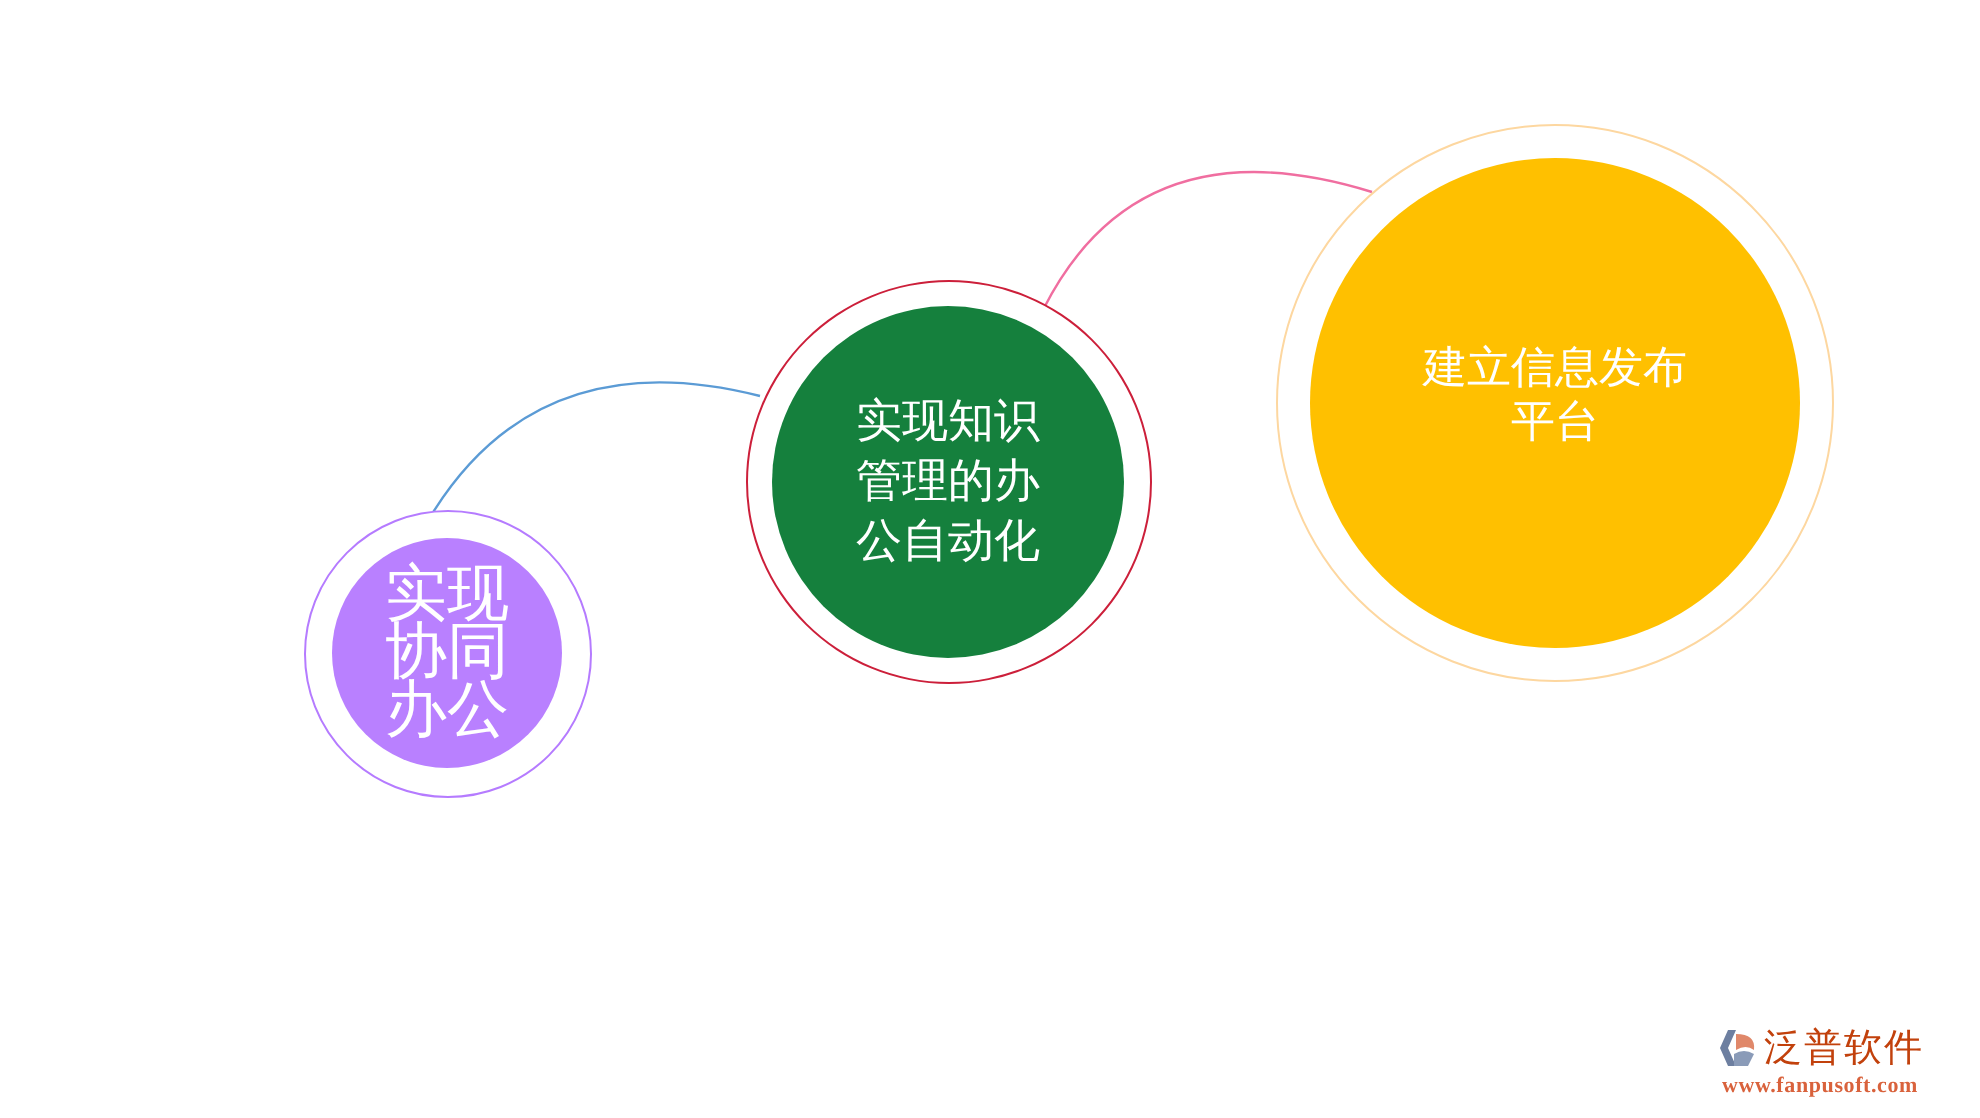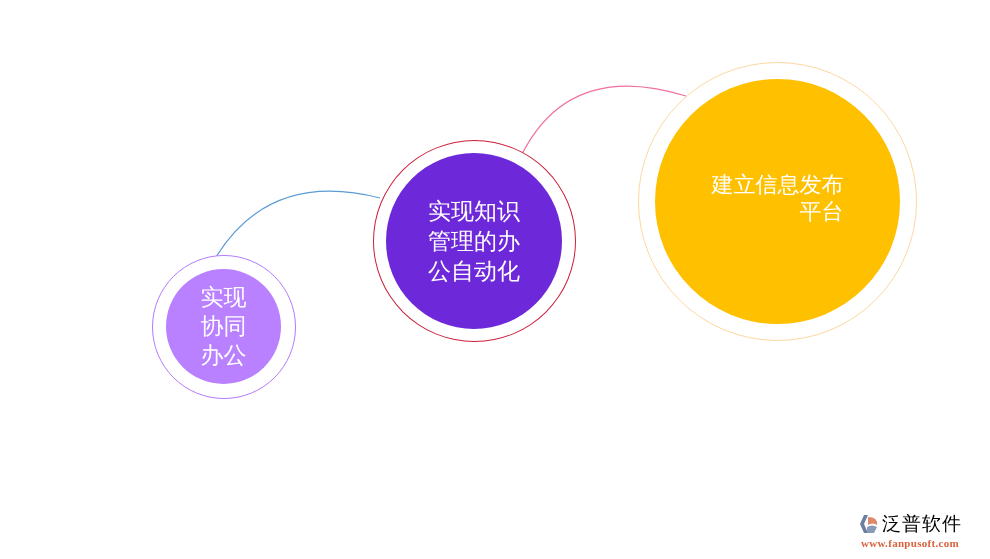--- a/index.html
+++ b/index.html
@@ -6,39 +6,39 @@
   body {
     width: 990px; height: 559px; position: relative; overflow: hidden;
     background: #ffffff;
     font-family: "DejaVu Sans", "Liberation Sans", sans-serif;
   }
   svg.connectors { position: absolute; left: 0; top: 0; width: 990px; height: 559px; }
   .node { position: absolute; border-radius: 50%; box-sizing: border-box; background: #fff; }
   .node .fill {
     position: absolute; border-radius: 50%;
     display: flex; align-items: center; justify-content: center;
-    color: #ffffff; text-align: right;
+    color: #ffffff; text-align: center;
   }
   .node .label { white-space: pre-line; }
 
   #n1 { left: 152px; top: 255px; width: 144px; height: 144px; border: 1.5px solid #b57bff; }
   #n1 .fill { left: 13px; top: 13px; width: 115px; height: 115px; background: #b980ff; }
-  #n1 .label { font-size: 23px; line-height: 29px; }
+  #n1 .label { font-size: 31px; line-height: 29px; }
 
   #n2 { left: 373px; top: 140px; width: 203px; height: 202px; border: 1.5px solid #cc1f3a; }
-  #n2 .fill { left: 12px; top: 12px; width: 176px; height: 176px; background: #6d28d9; }
+  #n2 .fill { left: 12px; top: 12px; width: 176px; height: 176px; background: #15803d; }
   #n2 .label { font-size: 23px; line-height: 30px; }
 
   #n3 { left: 638px; top: 62px; width: 279px; height: 279px; border: 1.5px solid #fdd7a0; }
   #n3 .fill { left: 16px; top: 16px; width: 245px; height: 245px; background: #ffc000; align-items: flex-start; }
   #n3 .label { font-size: 22px; line-height: 27px; margin-top: 92px; }
 
   .logo { position: absolute; left: 858px; top: 511px; width: 130px; height: 44px; }
   .logo-mark { position: absolute; left: 0; top: 2px; width: 22px; height: 22px; }
-  .logo-name { position: absolute; left: 24px; top: 0; font-size: 19px; color: #000000; letter-spacing: 1px; font-family: "DejaVu Sans", sans-serif; }
+  .logo-name { position: absolute; left: 24px; top: 0; font-size: 19px; color: #c2410c; letter-spacing: 1px; font-family: "DejaVu Sans", sans-serif; }
   .logo-url { position: absolute; left: 3px; top: 26px; font-size: 11px; color: #d9623c; font-family: "Liberation Serif", serif; letter-spacing: 0.3px; font-weight: bold; }
 </style>
 </head>
 <body>
 
 <svg class="connectors" viewBox="0 0 990 559">
   <path d="M 216 257 Q 270 170 380 198" fill="none" stroke="#5b9bd5" stroke-width="1.2"></path>
   <path d="M 522 154 Q 570 60 686 96" fill="none" stroke="#f06ea0" stroke-width="1.2"></path>
 </svg>
 

